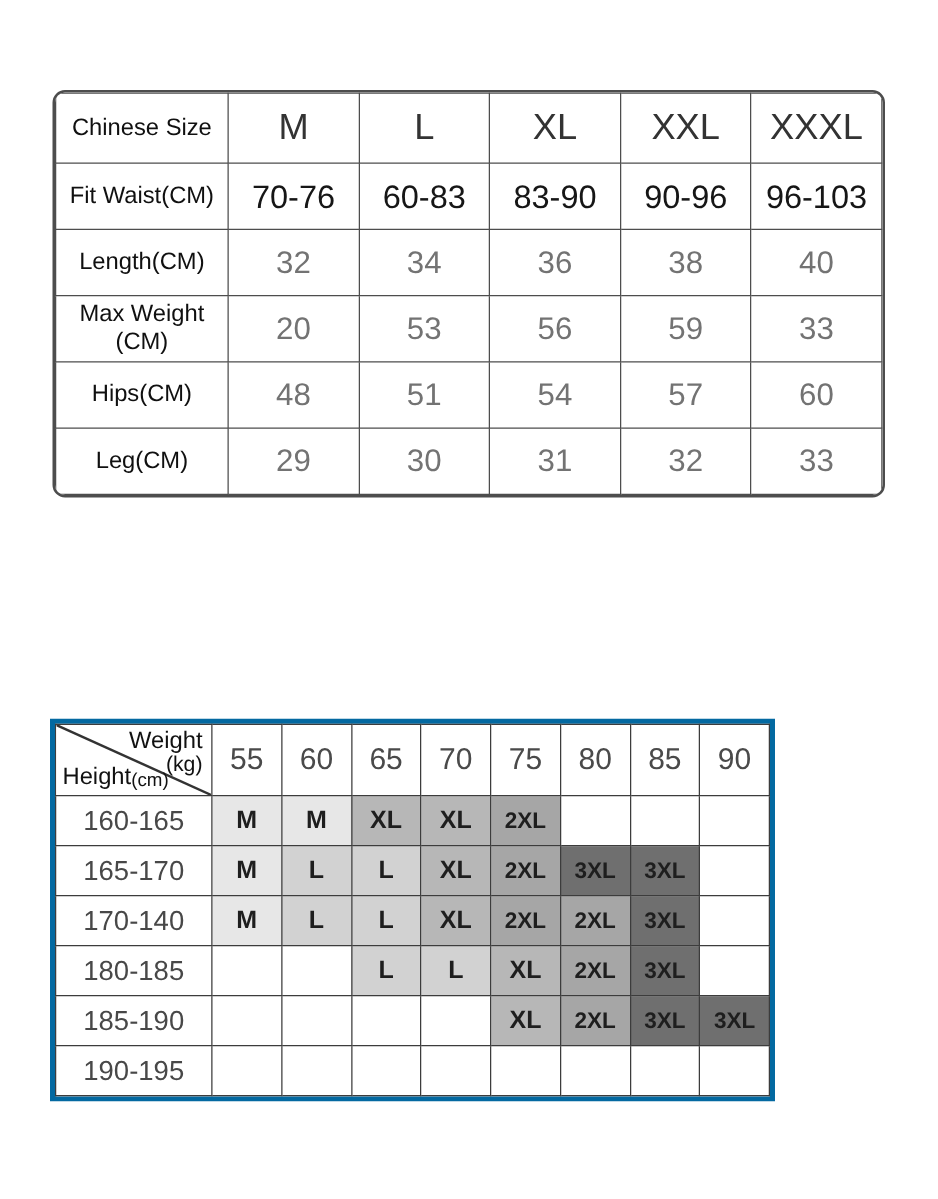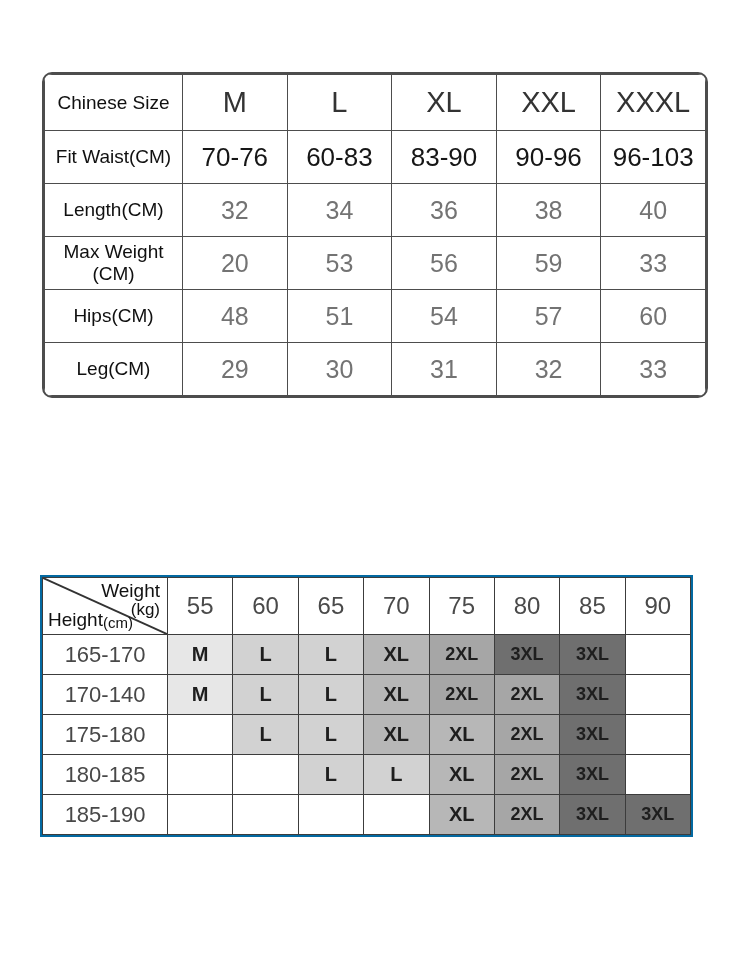--- a/index.html
+++ b/index.html
@@ -54,22 +54,22 @@
   #t1 td.val {
     font-size: 25px;
     color: #737373;
   }
 
   
   .t2-wrap {
     position: absolute;
     left: 40px;
     top: 575px;
-    width: 653px;
-    border: 2px solid #0369a1;
+    width: 580px;
+    border: 4px solid #0369a1;
     box-sizing: border-box;
   }
   #t2 {
     width: 100%;
     border-collapse: collapse;
     table-layout: fixed;
   }
   #t2 tr { height: 40px; }
   #t2 tr.head-row { height: 57px; }
   #t2 th, #t2 td {
@@ -231,20 +231,31 @@
             <th class="num">65</th>
             <th class="num">70</th>
             <th class="num">75</th>
             <th class="num">80</th>
             <th class="num">85</th>
             <th class="num">90</th>
           </tr>
       </thead>
       <tbody id="t2-body">
           <tr>
+            <th class="hlab">160-165</th>
+            <td class="cell" style="background: rgb(231, 231, 231);">M</td>
+            <td class="cell" style="background: rgb(231, 231, 231);">M</td>
+            <td class="cell" style="background: rgb(183, 183, 183);">XL</td>
+            <td class="cell" style="background: rgb(183, 183, 183);">XL</td>
+            <td class="cell small" style="background: rgb(166, 166, 166);">2XL</td>
+            <td class="cell" style="background: rgb(255, 255, 255);"></td>
+            <td class="cell" style="background: rgb(255, 255, 255);"></td>
+            <td class="cell" style="background: rgb(255, 255, 255);"></td>
+          </tr>
+          <tr>
             <th class="hlab">165-170</th>
             <td class="cell" style="background: rgb(231, 231, 231);">M</td>
             <td class="cell" style="background: rgb(210, 210, 210);">L</td>
             <td class="cell" style="background: rgb(210, 210, 210);">L</td>
             <td class="cell" style="background: rgb(183, 183, 183);">XL</td>
             <td class="cell small" style="background: rgb(166, 166, 166);">2XL</td>
             <td class="cell small" style="background: rgb(111, 111, 111);">3XL</td>
             <td class="cell small" style="background: rgb(111, 111, 111);">3XL</td>
             <td class="cell" style="background: rgb(255, 255, 255);"></td>
           </tr>
@@ -253,49 +264,49 @@
             <td class="cell" style="background: rgb(231, 231, 231);">M</td>
             <td class="cell" style="background: rgb(210, 210, 210);">L</td>
             <td class="cell" style="background: rgb(210, 210, 210);">L</td>
             <td class="cell" style="background: rgb(183, 183, 183);">XL</td>
             <td class="cell small" style="background: rgb(166, 166, 166);">2XL</td>
             <td class="cell small" style="background: rgb(166, 166, 166);">2XL</td>
             <td class="cell small" style="background: rgb(111, 111, 111);">3XL</td>
             <td class="cell" style="background: rgb(255, 255, 255);"></td>
           </tr>
           <tr>
-            <th class="hlab">175-180</th>
-            <td class="cell" style="background: rgb(255, 255, 255);"></td>
-            <td class="cell" style="background: rgb(210, 210, 210);">L</td>
-            <td class="cell" style="background: rgb(210, 210, 210);">L</td>
-            <td class="cell" style="background: rgb(183, 183, 183);">XL</td>
-            <td class="cell" style="background: rgb(183, 183, 183);">XL</td>
-            <td class="cell small" style="background: rgb(166, 166, 166);">2XL</td>
-            <td class="cell small" style="background: rgb(111, 111, 111);">3XL</td>
-            <td class="cell" style="background: rgb(255, 255, 255);"></td>
-          </tr>
-          <tr>
             <th class="hlab">180-185</th>
             <td class="cell" style="background: rgb(255, 255, 255);"></td>
             <td class="cell" style="background: rgb(255, 255, 255);"></td>
             <td class="cell" style="background: rgb(210, 210, 210);">L</td>
             <td class="cell" style="background: rgb(210, 210, 210);">L</td>
             <td class="cell" style="background: rgb(183, 183, 183);">XL</td>
             <td class="cell small" style="background: rgb(166, 166, 166);">2XL</td>
             <td class="cell small" style="background: rgb(111, 111, 111);">3XL</td>
             <td class="cell" style="background: rgb(255, 255, 255);"></td>
           </tr>
           <tr>
             <th class="hlab">185-190</th>
             <td class="cell" style="background: rgb(255, 255, 255);"></td>
             <td class="cell" style="background: rgb(255, 255, 255);"></td>
             <td class="cell" style="background: rgb(255, 255, 255);"></td>
             <td class="cell" style="background: rgb(255, 255, 255);"></td>
             <td class="cell" style="background: rgb(183, 183, 183);">XL</td>
             <td class="cell small" style="background: rgb(166, 166, 166);">2XL</td>
             <td class="cell small" style="background: rgb(111, 111, 111);">3XL</td>
             <td class="cell small" style="background: rgb(111, 111, 111);">3XL</td>
+          </tr>
+          <tr>
+            <th class="hlab">190-195</th>
+            <td class="cell" style="background: rgb(255, 255, 255);"></td>
+            <td class="cell" style="background: rgb(255, 255, 255);"></td>
+            <td class="cell" style="background: rgb(255, 255, 255);"></td>
+            <td class="cell" style="background: rgb(255, 255, 255);"></td>
+            <td class="cell" style="background: rgb(255, 255, 255);"></td>
+            <td class="cell" style="background: rgb(255, 255, 255);"></td>
+            <td class="cell" style="background: rgb(255, 255, 255);"></td>
+            <td class="cell" style="background: rgb(255, 255, 255);"></td>
           </tr>
         </tbody>
     </table>
   </div>
 
 </div>
 
 </body></html>

